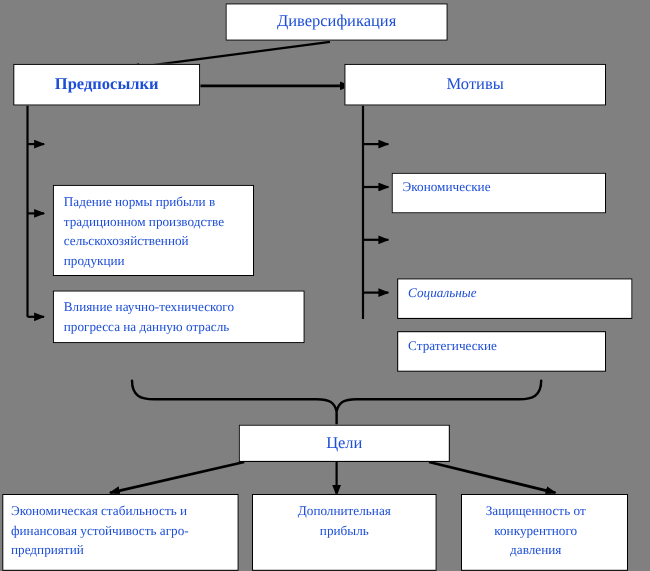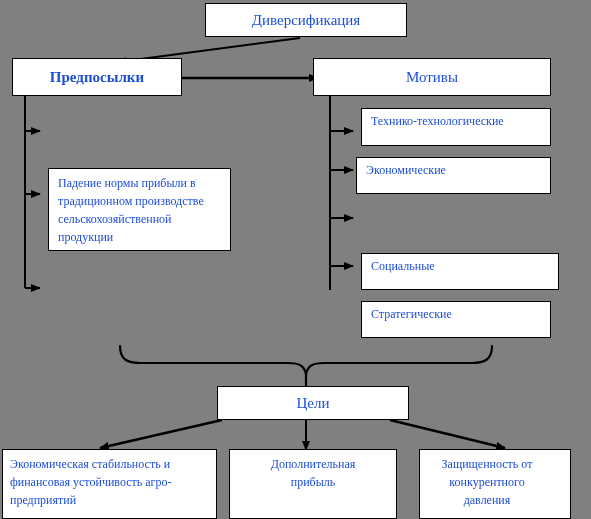--- a/index.html
+++ b/index.html
@@ -108,28 +108,29 @@
   <div class="box hdr" style="left:313px; top:58px; width:238px; height:38px; display:flex; align-items:center; justify-content:center;">
     <span class="txt">Мотивы</span>
   </div>
 
   <div class="box leaf" style="left:48px; top:168px; width:183px; height:83px; padding:5px 0 0 9px;">
     <span class="txt">Падение нормы прибыли  в
 традиционном  производстве
 сельскохозяйственной
 продукции</span>
   </div>
+  <div class="box leaf" style="left:48px; top:264px; width:229px; height:48px; padding:5px 0 0 9px;">
+    <span class="txt">Влияние  научно-технического
+прогресса на данную отрасль</span>
+  </div>
 
-  <div class="box leaf" style="left:361px; top:108px; width:190px; height:38px; padding:3px 0 0 9px;">
-    <span class="txt">Технико-технологические</span>
-  </div>
   <div class="box leaf" style="left:356px; top:157px; width:195px; height:37px; padding:3px 0 0 9px;">
     <span class="txt">Экономические</span>
   </div>
-  <div class="box leaf" style="left:361px; top:253px; width:198px; height:37px; padding:3px 0 0 9px;">
+  <div class="box leaf" style="left:361px; top:253px; width:214px; height:37px; padding:3px 0 0 9px;font-style:italic;">
     <span class="txt">Социальные</span>
   </div>
   <div class="box leaf" style="left:361px; top:301px; width:190px; height:37px; padding:3px 0 0 9px;">
     <span class="txt">Стратегические</span>
   </div>
 
   <div class="box hdr" style="left:217px; top:386px; width:192px; height:34px; display:flex; align-items:center; justify-content:center;">
     <span class="txt">Цели</span>
   </div>
 

